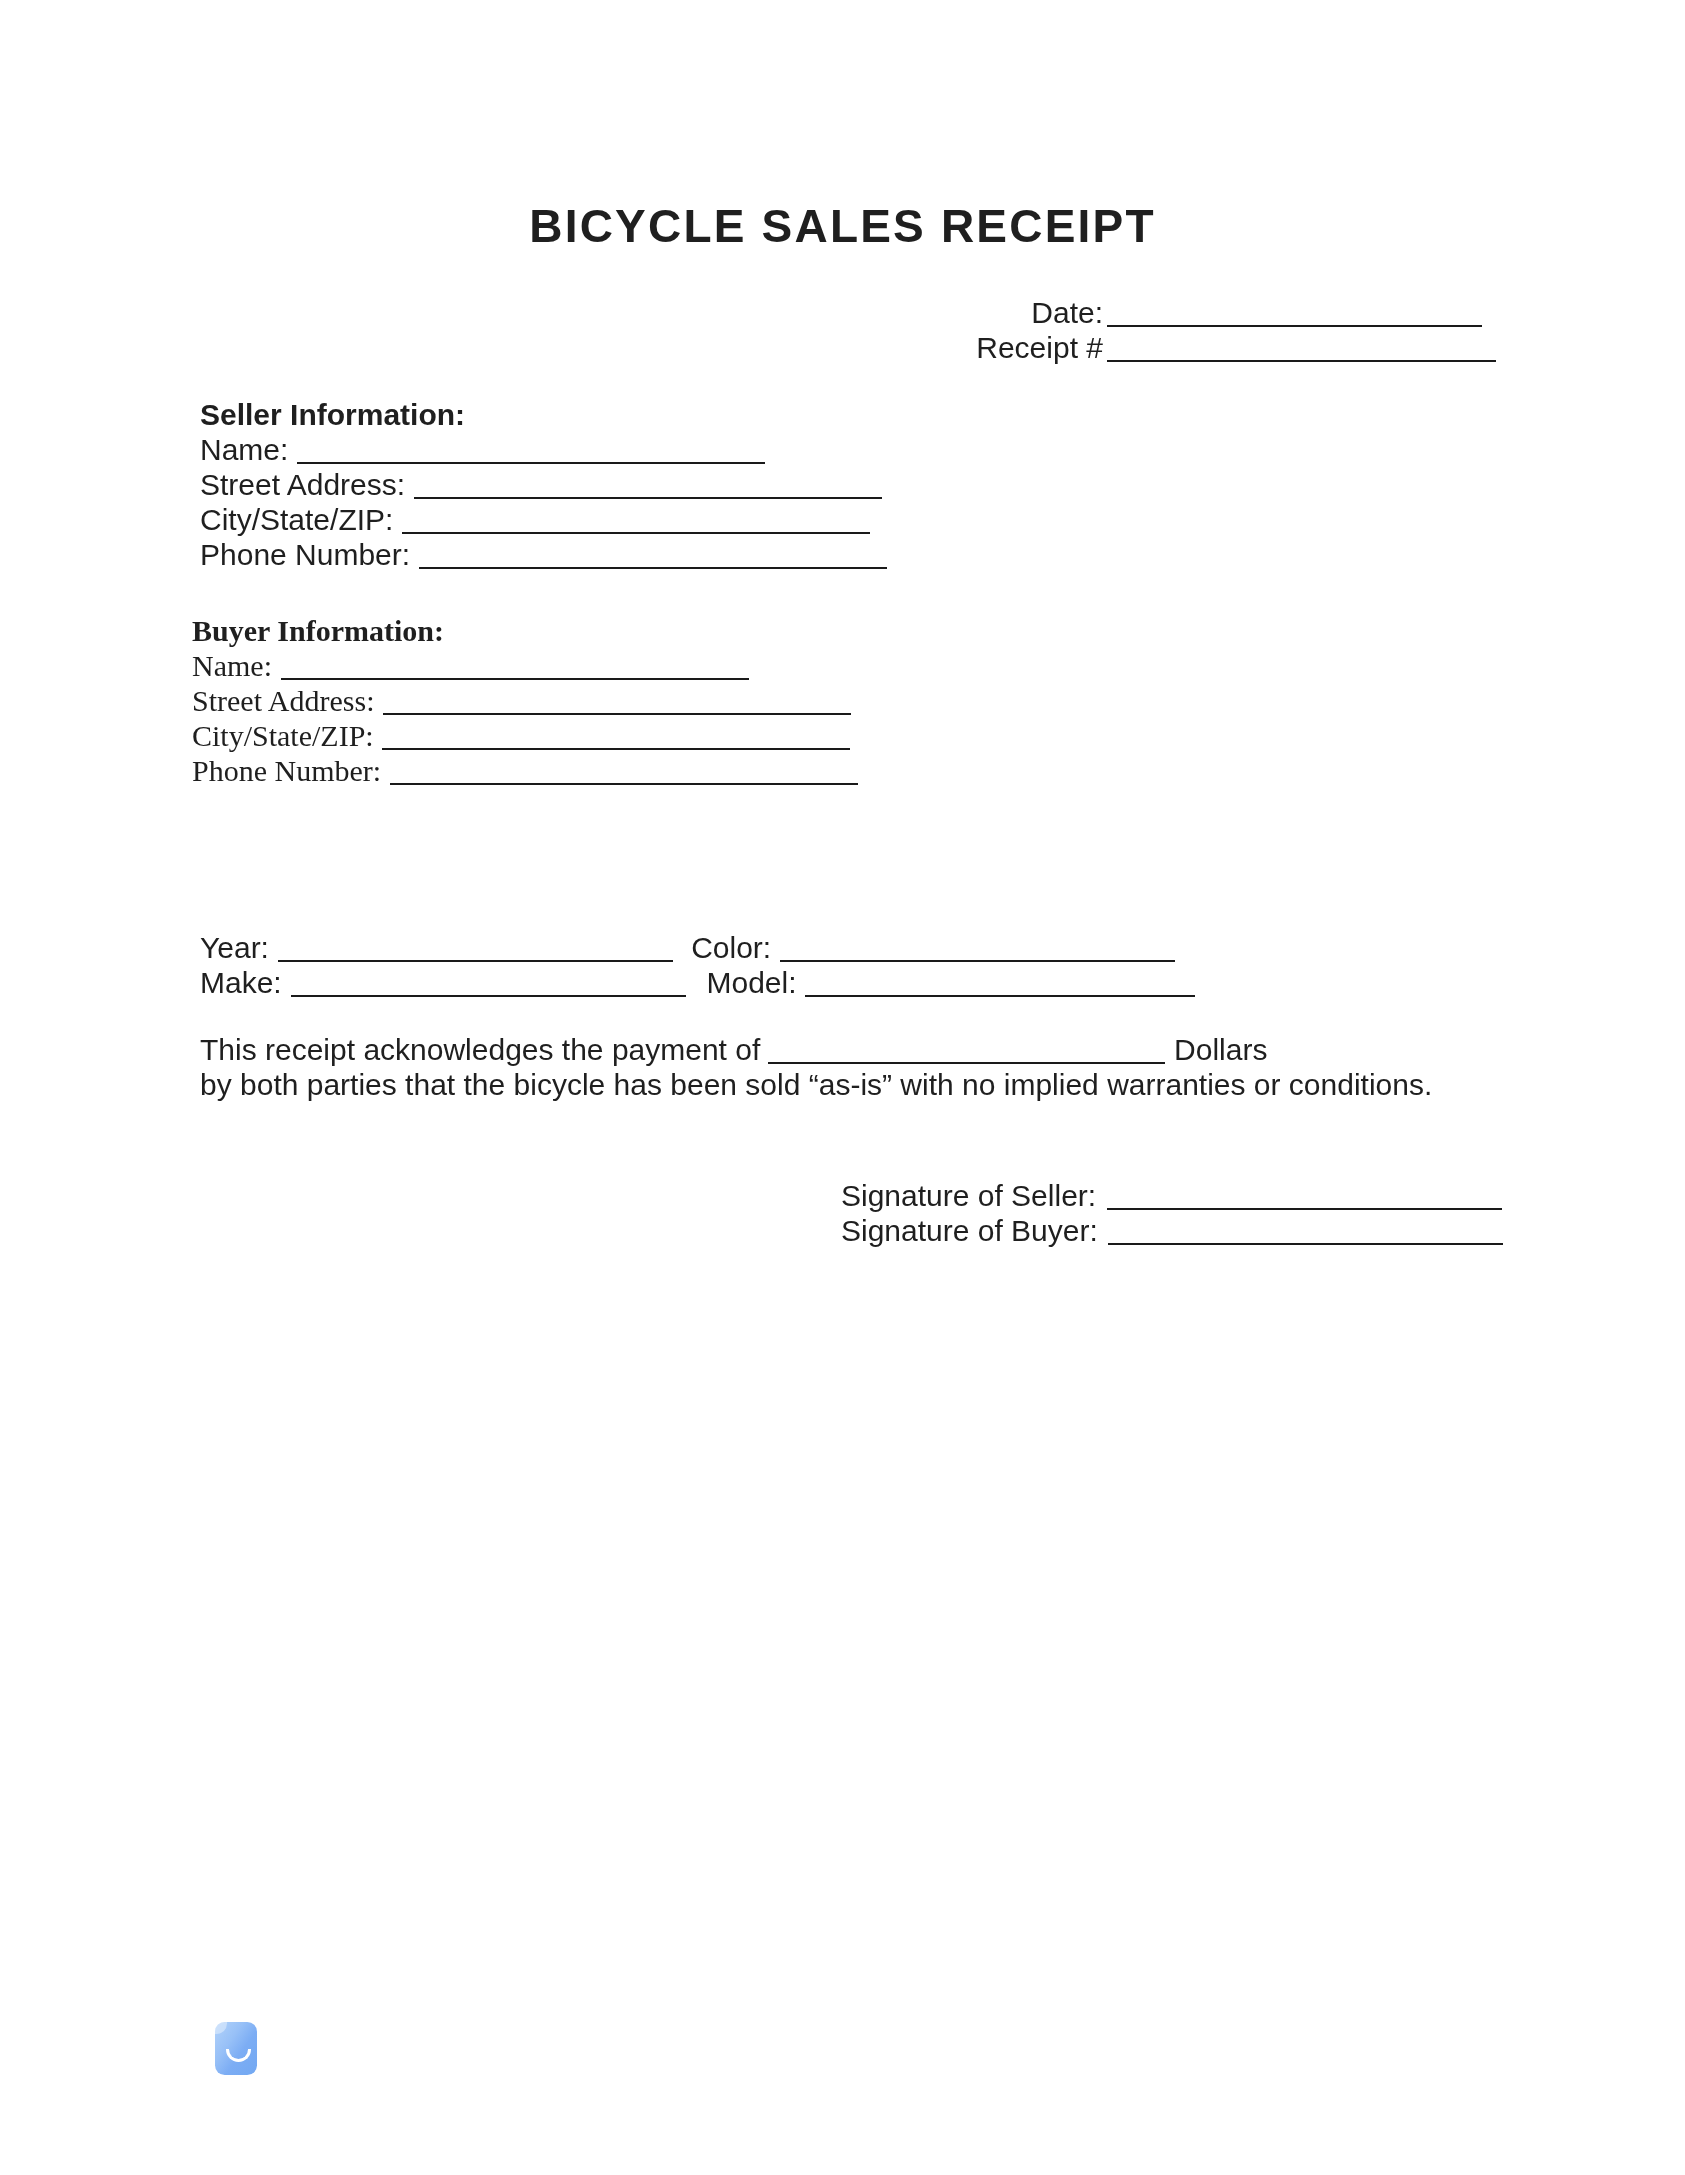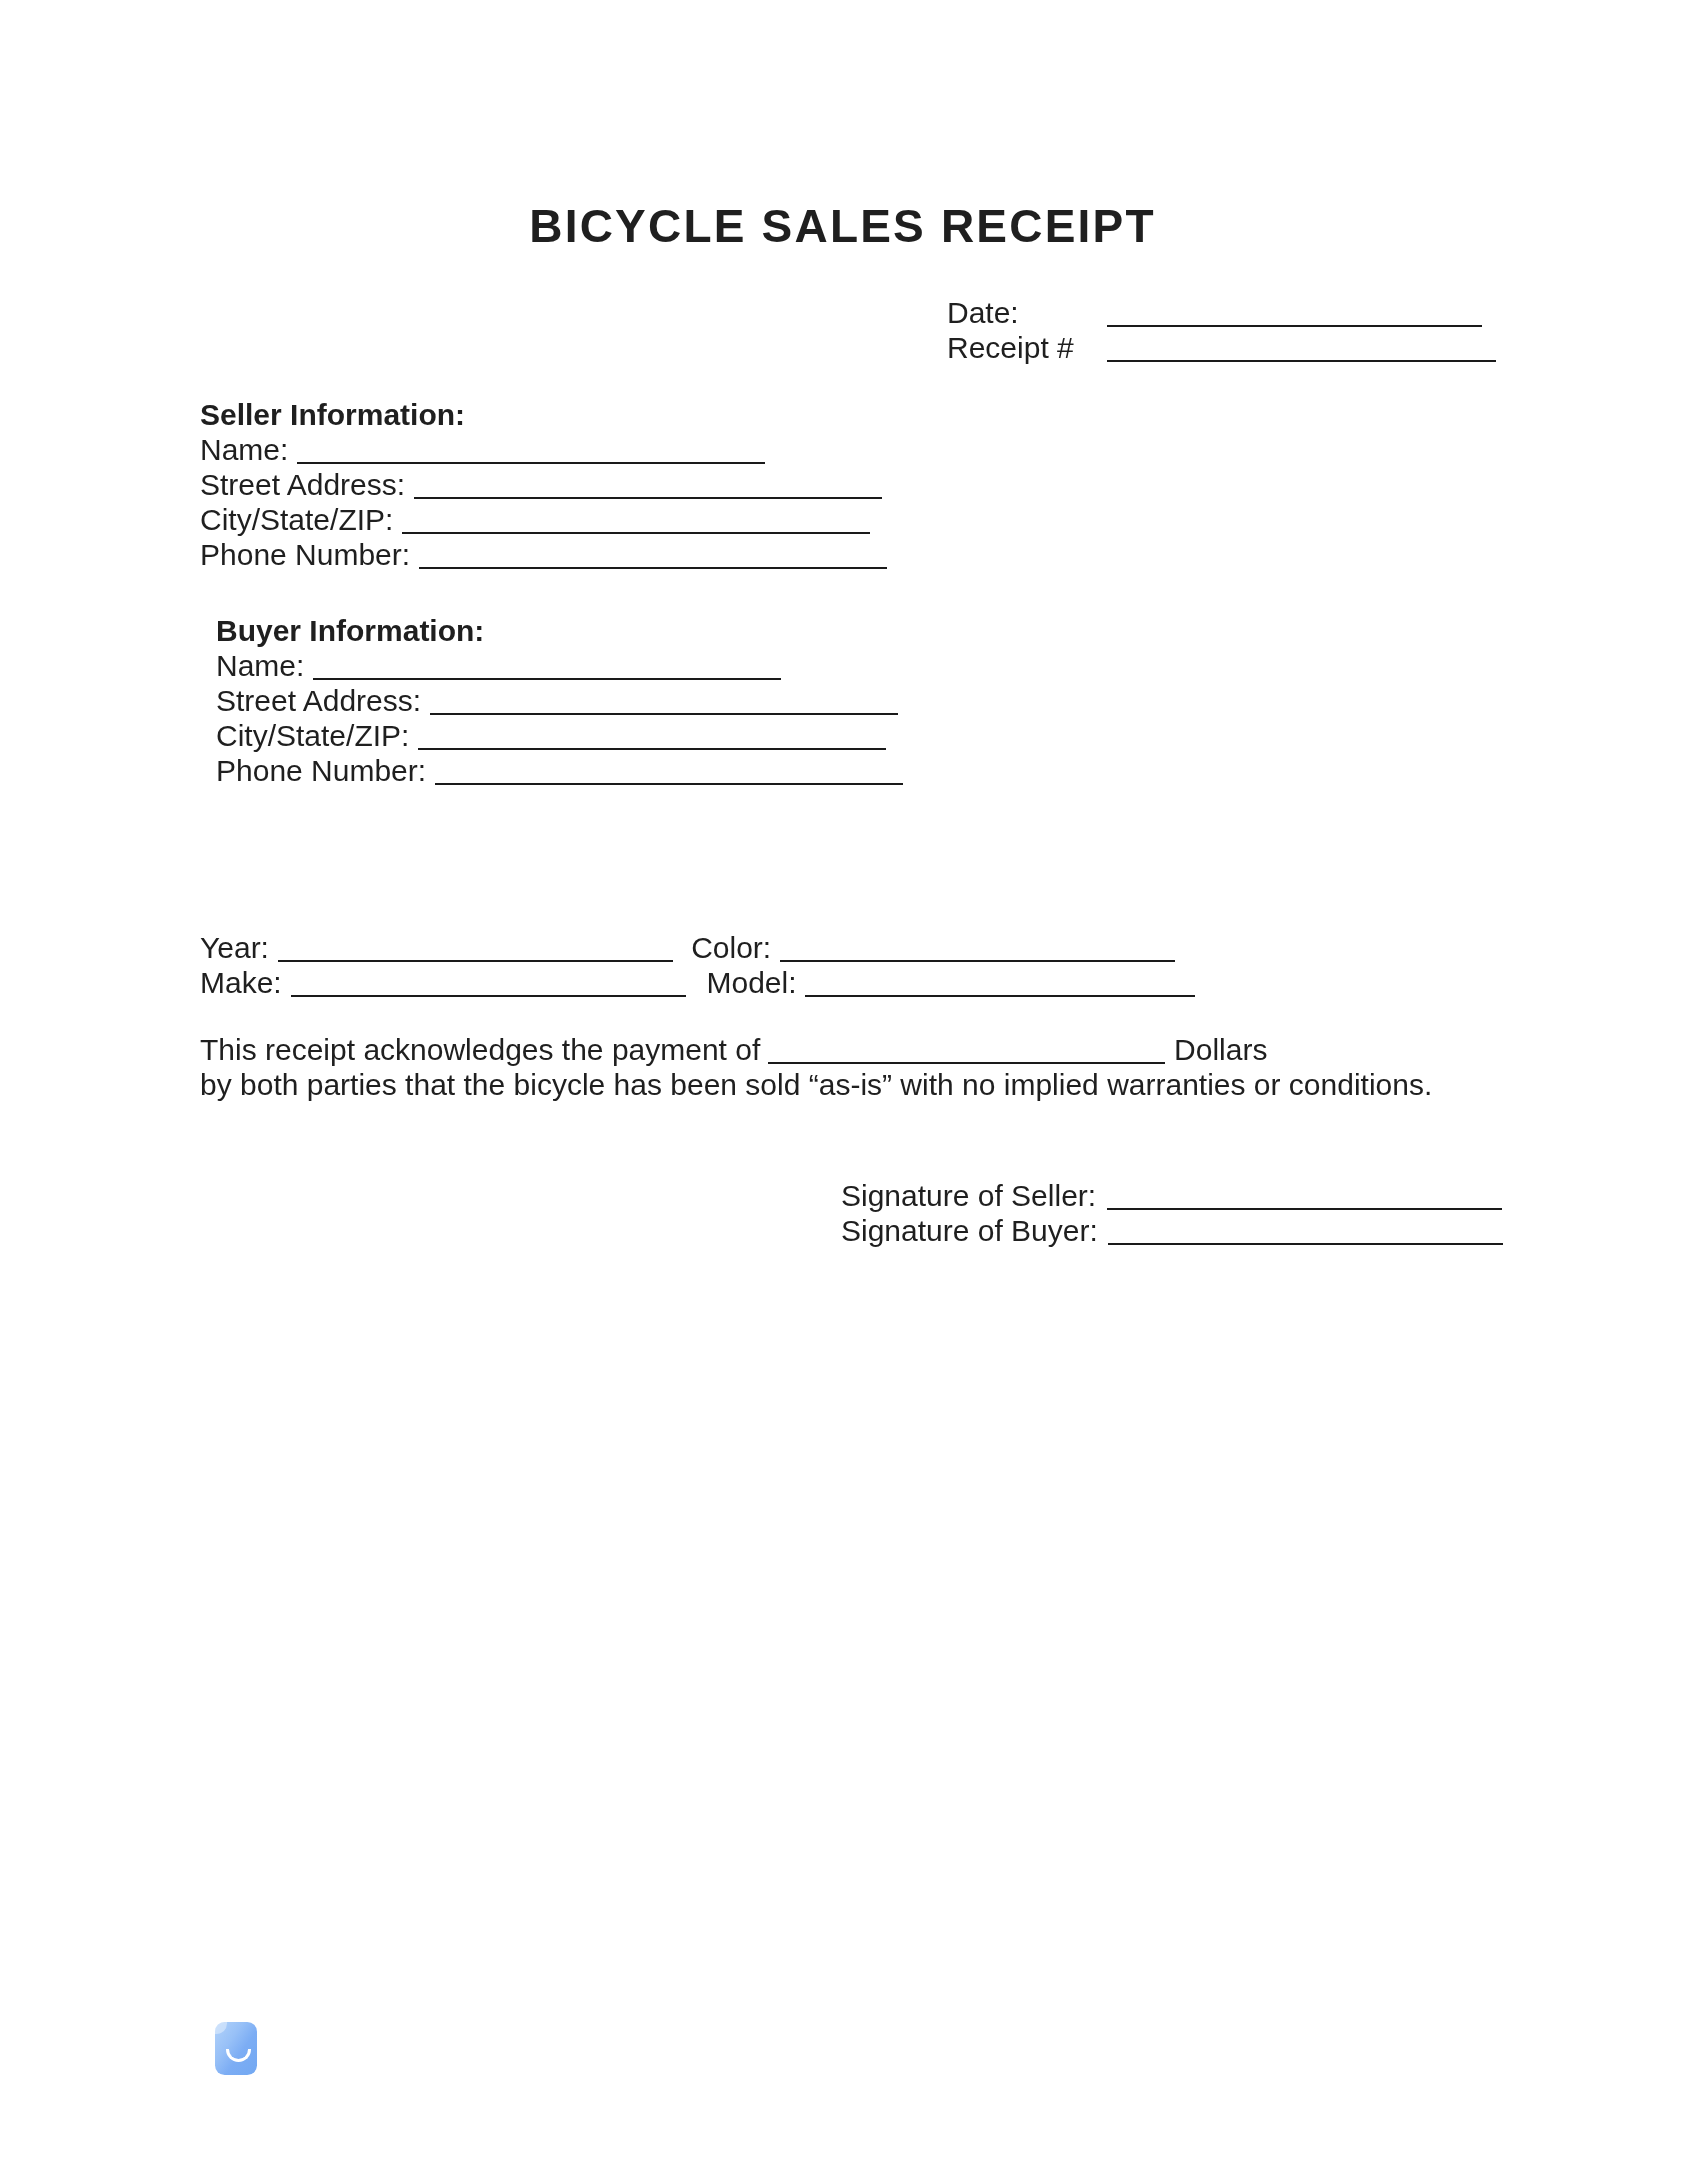--- a/index.html
+++ b/index.html
@@ -43,23 +43,23 @@
   .bold{font-weight:700;}
   .blank{
     display:inline-block;
     border-bottom:2.6px solid #1a1a1a;
     height:21px;
     vertical-align:-4.4px;
     margin-left:8.8px;
   }
   .blank.nm{margin-left:0;}
   .date-block{left:947px;top:295px;}
-  .label-cell{display:inline-block;width:156px;}
+  .label-cell{display:inline-block;width:156px;text-align:right;}
   .seller-block{left:200px;top:397px;}
-  .buyer-block{left:216px;top:613px;}
+  .buyer-block{left:192px;top:613px;font-family:Liberation Serif, serif;}
   .bike-block{left:200px;top:930px;}
   .ml24{margin-left:21px;}
   .ml21{margin-left:18.4px;}
   .clause-block{left:200px;top:1032px;width:1352px;}
   .sig-block{left:841px;top:1178px;}
   .sig-block .blank{margin-left:10.5px;}
   .logo{
     position:absolute;
     left:215px;
     top:2022px;

